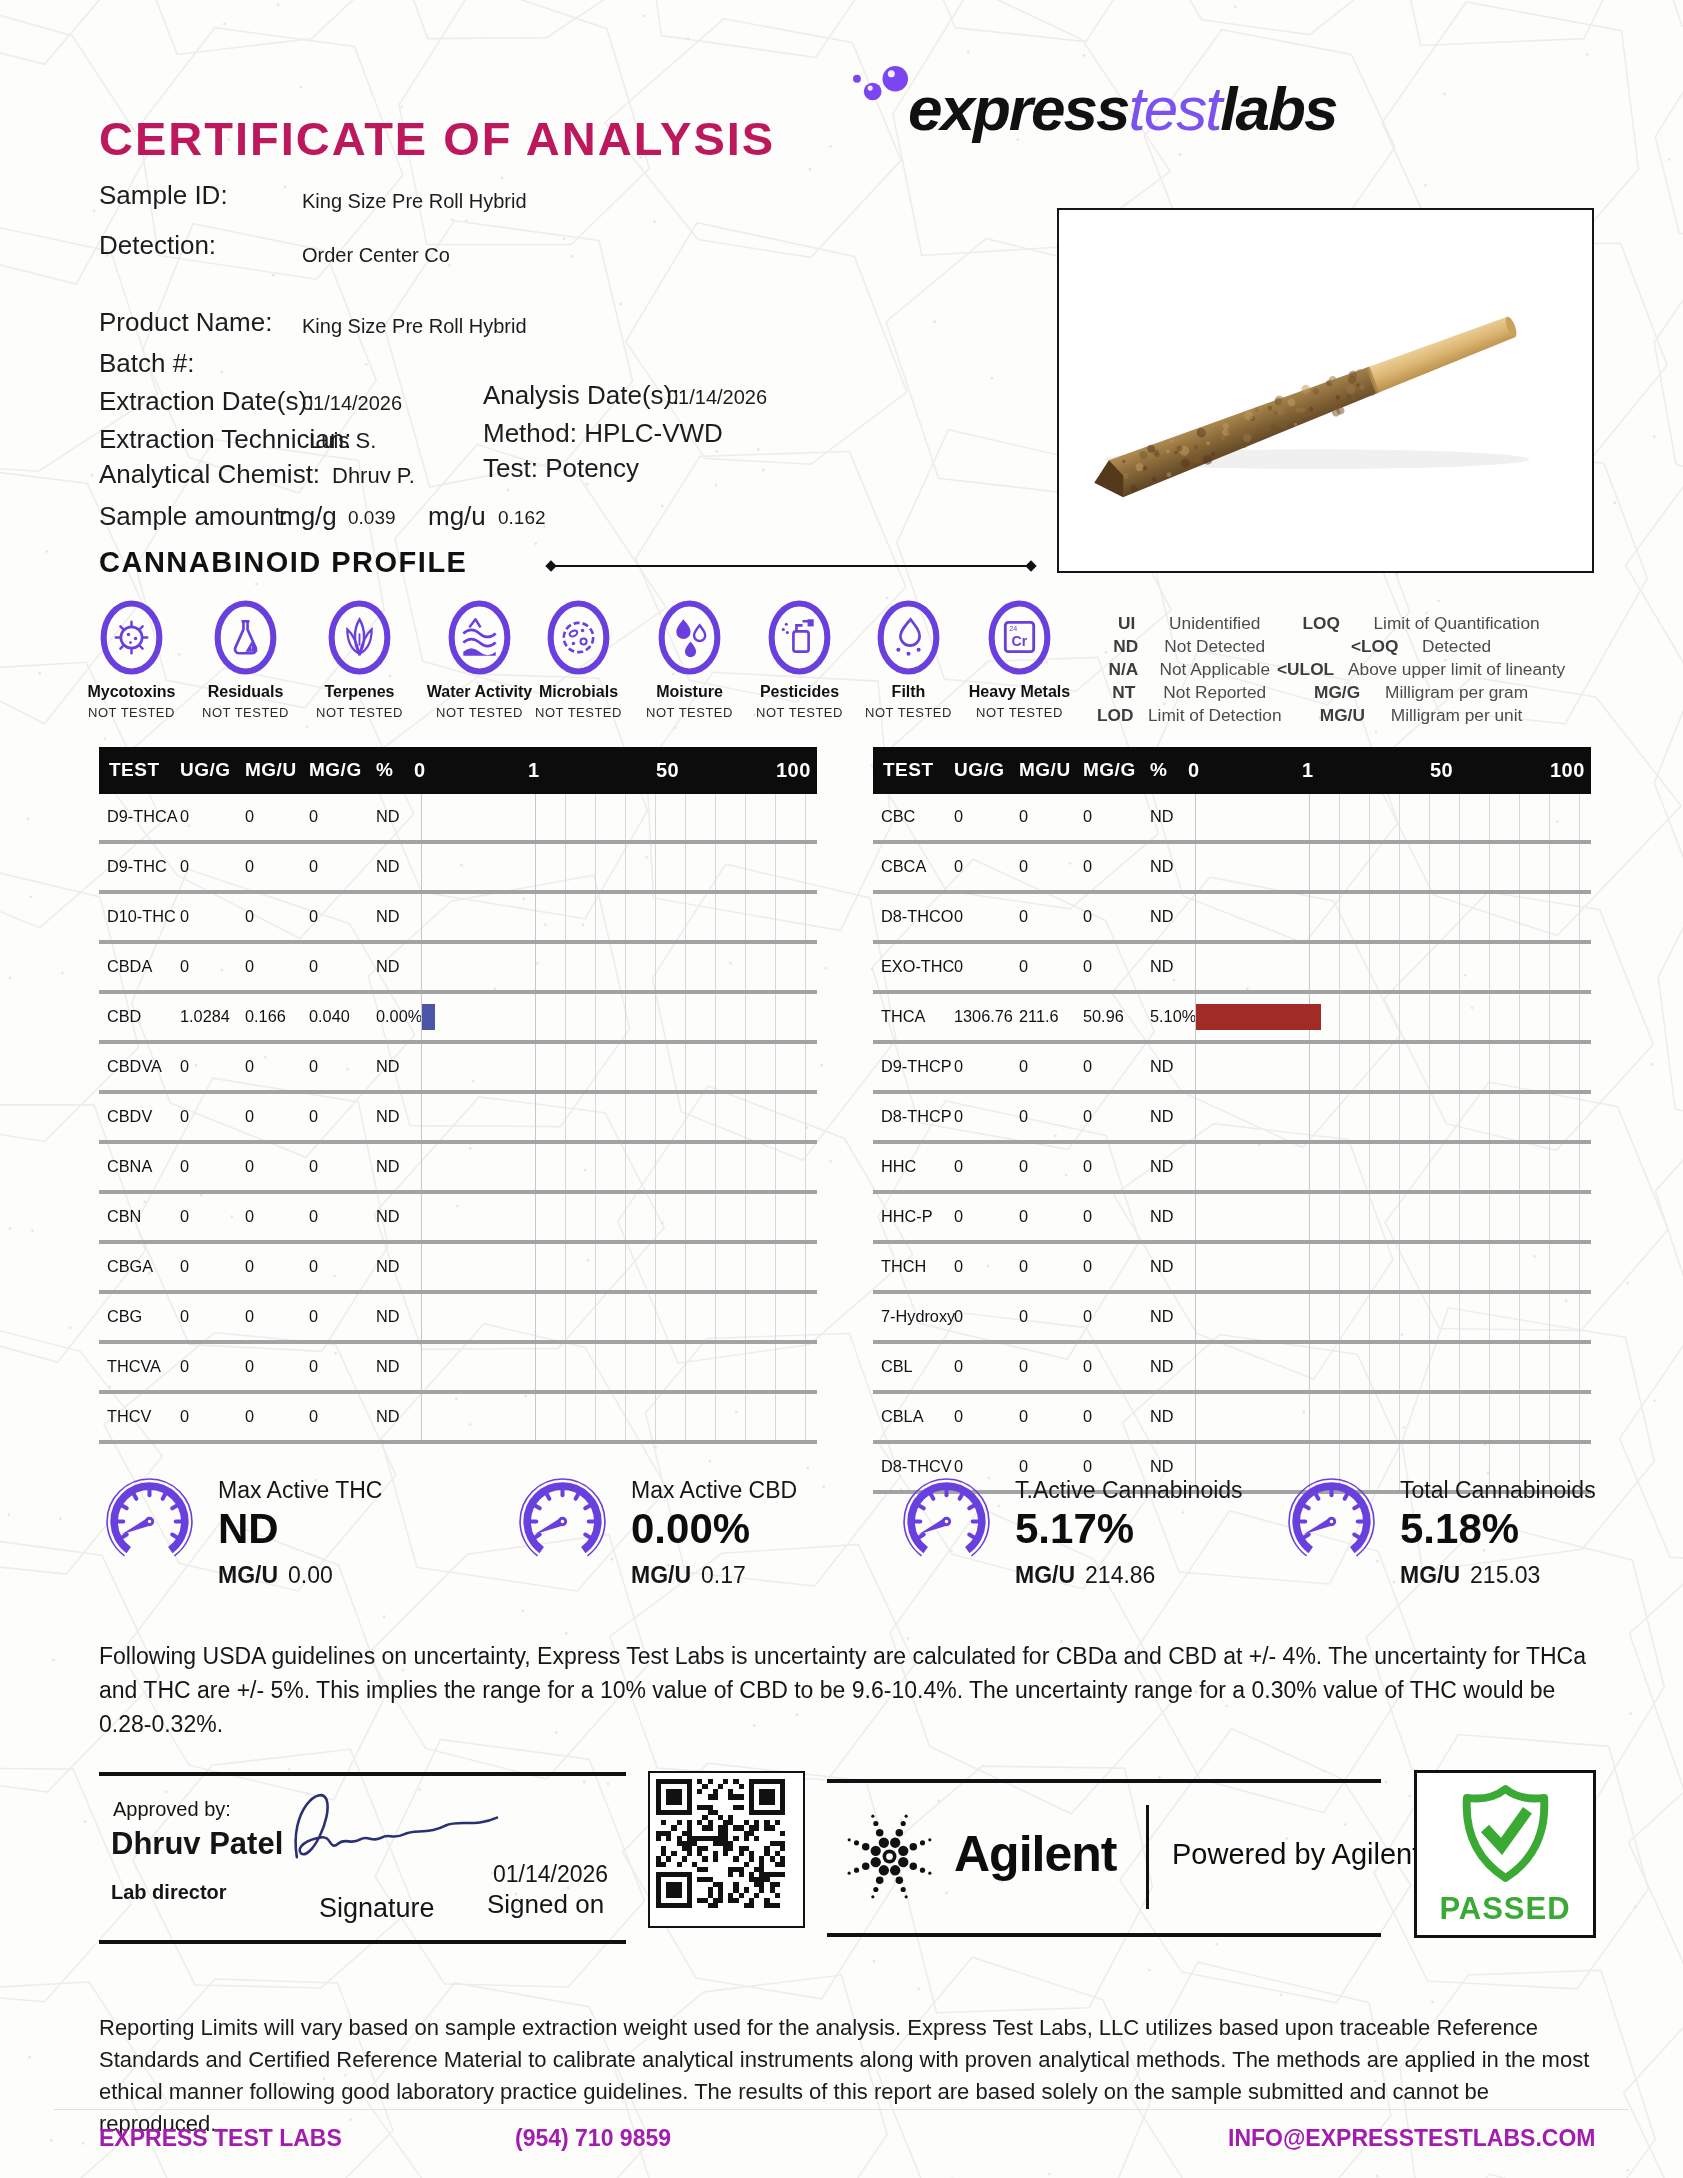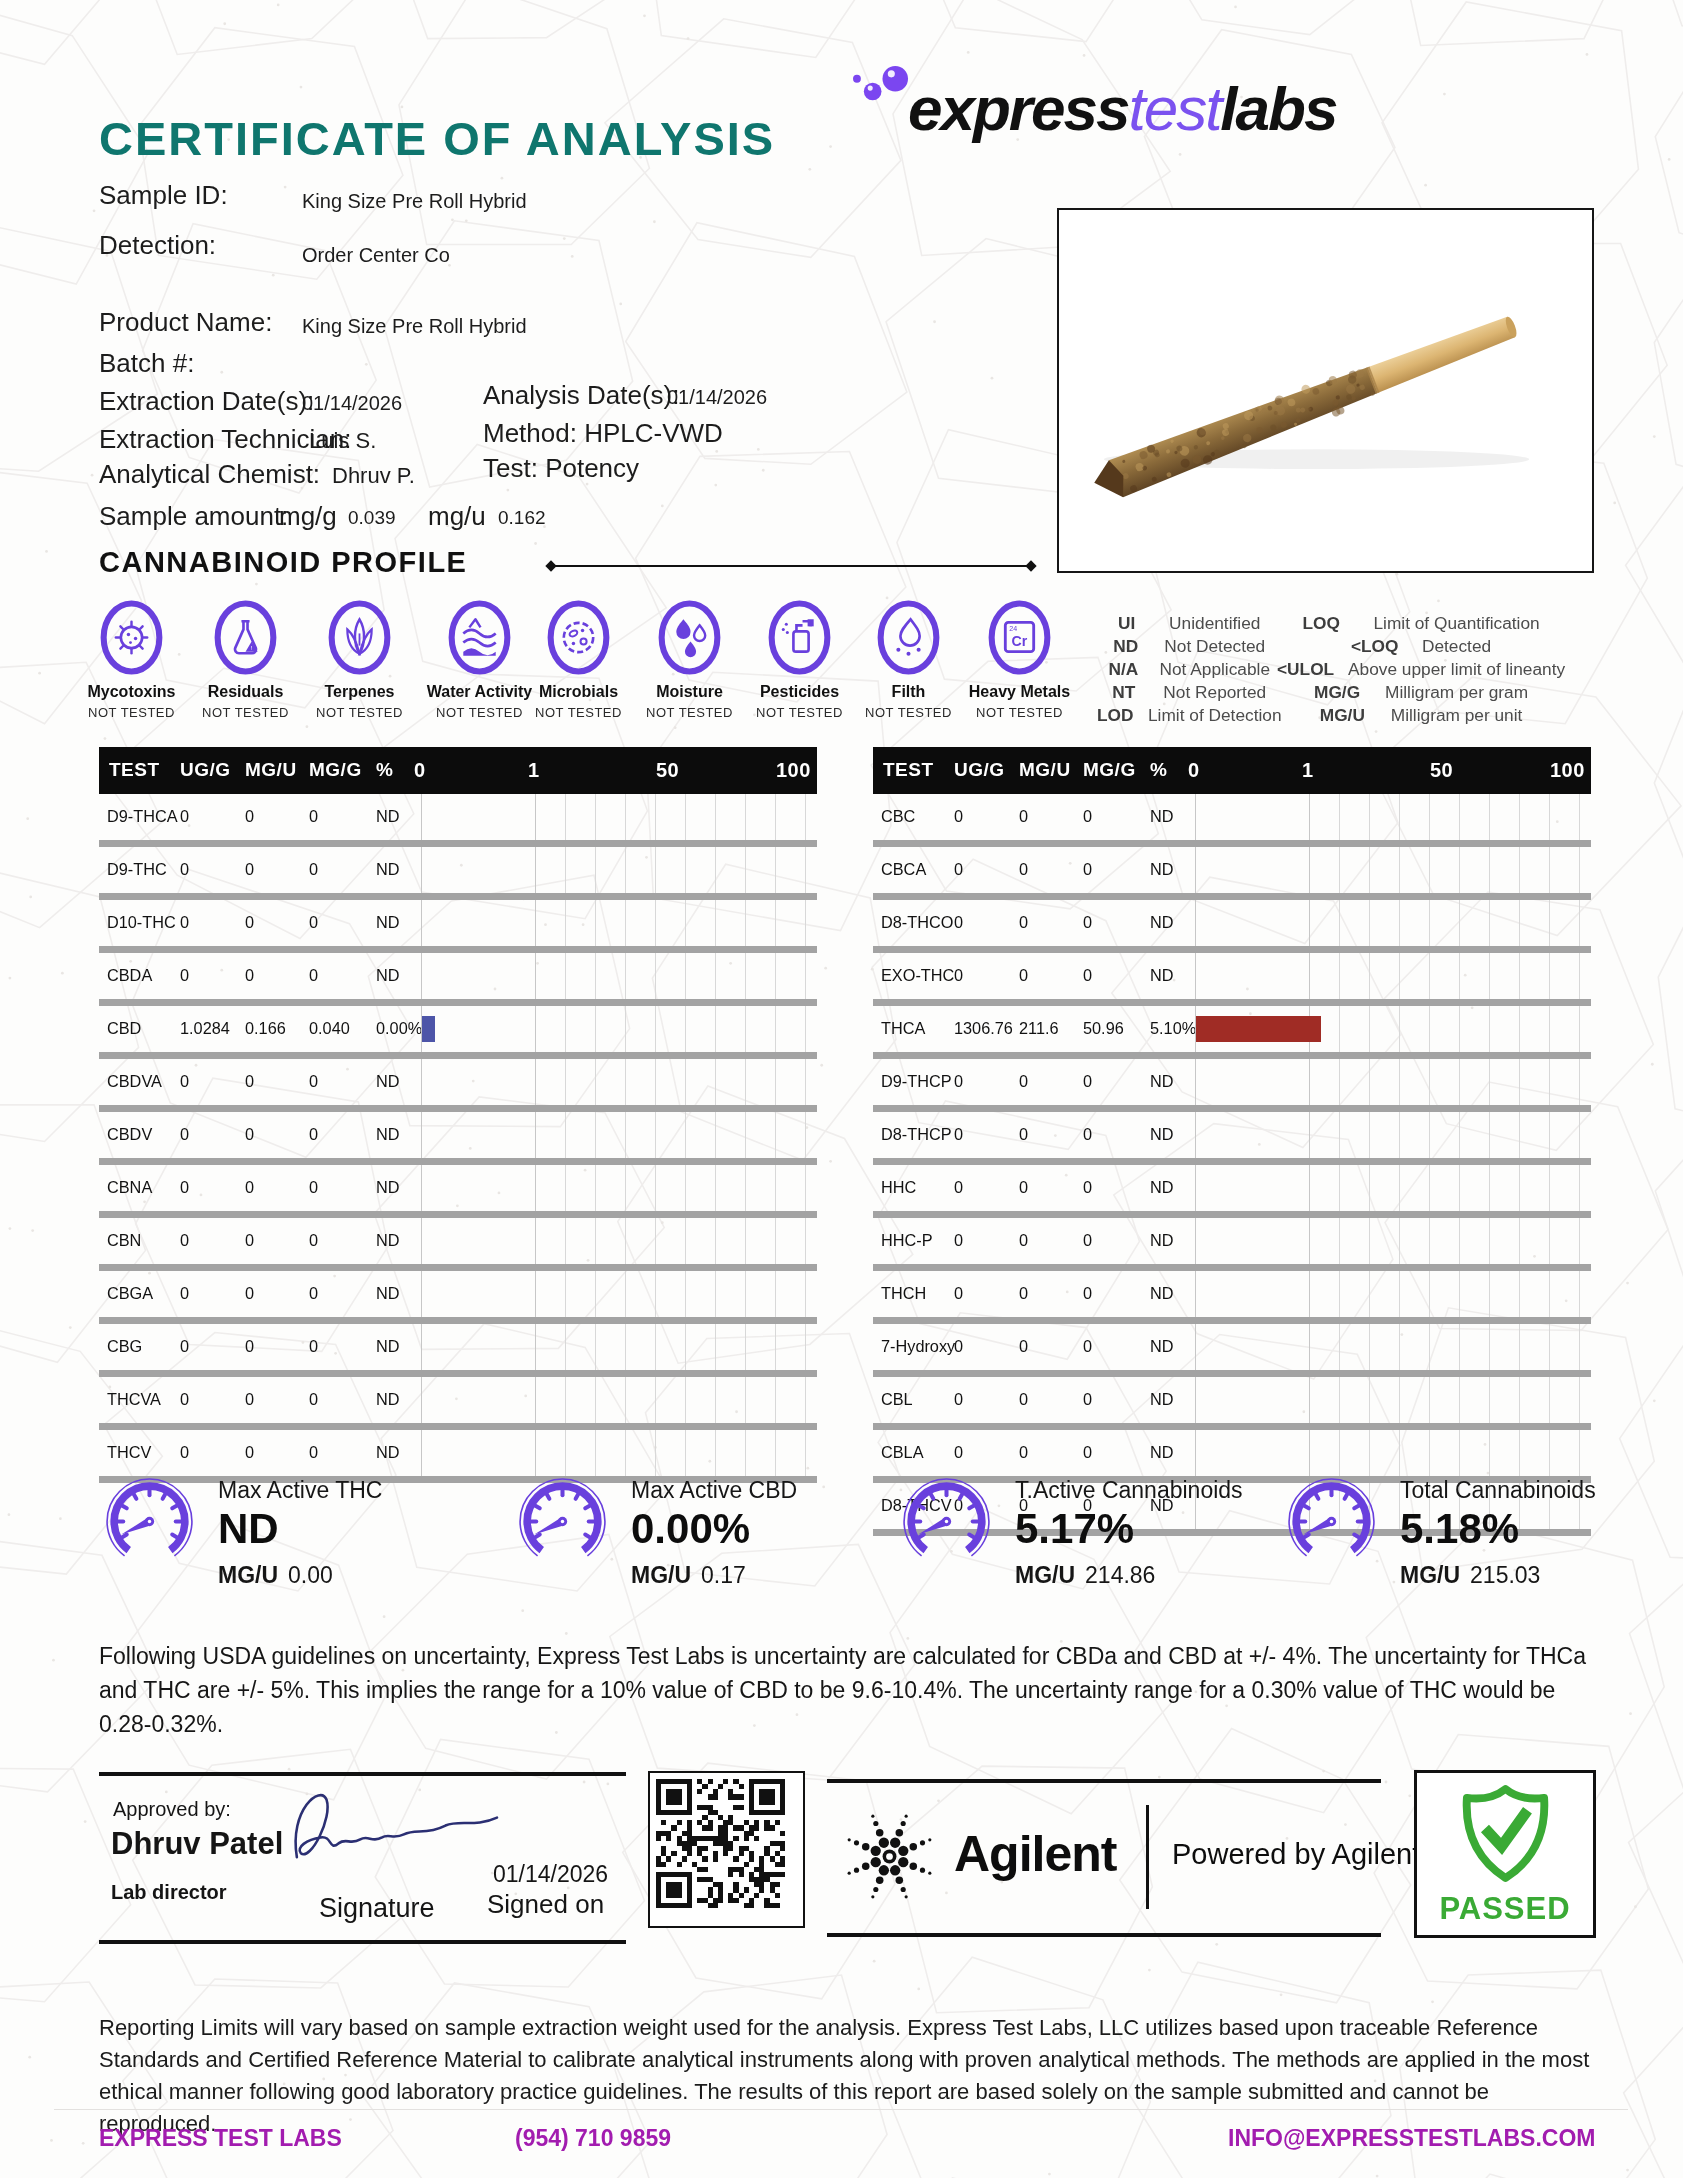--- a/index.html
+++ b/index.html
@@ -3,21 +3,21 @@
 <meta charset="utf-8">
 <style>
   html,body{margin:0;padding:0;background:#e8e8e8;}
   #page{position:relative;width:1683px;height:2178px;background:#fdfdfc;overflow:hidden;
         font-family:"Liberation Sans",sans-serif;color:#151515;}
   .abs{position:absolute;}
   #bg{position:absolute;left:0;top:0;z-index:0;}
   #content{position:absolute;left:0;top:0;width:100%;height:100%;z-index:1;}
 
   
-  .title{position:absolute;left:99px;top:111px;font-size:47px;font-weight:bold;letter-spacing:2px;color:#0f766e;}
+  .title{position:absolute;left:99px;top:111px;font-size:47px;font-weight:bold;letter-spacing:2px;color:#be185d;}
   #logo{position:absolute;left:851px;top:65px;height:89px;}
   #logo .wordmark{position:absolute;left:57px;top:8px;font-size:62px;font-style:italic;letter-spacing:-2px;white-space:nowrap;}
   .lg-express{font-weight:bold;color:#111;}
   .lg-test{font-weight:normal;color:#7b52ef;}
   .lg-labs{font-weight:bold;color:#111;}
 
   
   .lbl{position:absolute;font-size:26px;color:#1c1c1c;}
   .val{position:absolute;font-size:20px;color:#1c1c1c;}
   .small-val{position:absolute;font-size:19px;color:#1c1c1c;}
@@ -44,21 +44,21 @@
   .legend-abbr{font-weight:bold;color:#3d3d3d;width:71px;text-align:left;flex:none;}
   #legend-col1 .legend-abbr{width:51px;}
   .legend-desc{white-space:nowrap;}
 
   
   .ptable{position:absolute;top:747px;width:718px;}
   #table-left{left:99px;}
   #table-right{left:873px;}
   .thead{position:relative;height:47px;background:#0c0c0c;color:#fff;}
   .thead span{position:absolute;top:12px;font-size:19px;font-weight:bold;letter-spacing:0.5px;}
-  .trow{position:relative;height:46px;border-bottom:7px solid #a3a3a3;}
+  .trow{position:relative;height:46px;border-bottom:4px solid #a3a3a3;}
   .tv{position:absolute;top:13px;font-size:16.3px;color:#121212;white-space:nowrap;}
   .c-test{left:8px;}  .c-ugg{left:81px;} .c-mgu{left:146px;} .c-mgg{left:210px;} .c-pct{left:277px;}
   .chart{position:absolute;left:322px;top:0;width:394px;height:100%;
          background-image:
             linear-gradient(#c7c7c7,#c7c7c7),
             linear-gradient(#c7c7c7,#c7c7c7),
             repeating-linear-gradient(90deg,transparent 0 29px,#d8d8d8 29px 30px);
          background-position:0 0,114px 0,115px 0;
          background-size:1px 100%,1px 100%,279px 100%;
          background-repeat:no-repeat;}

